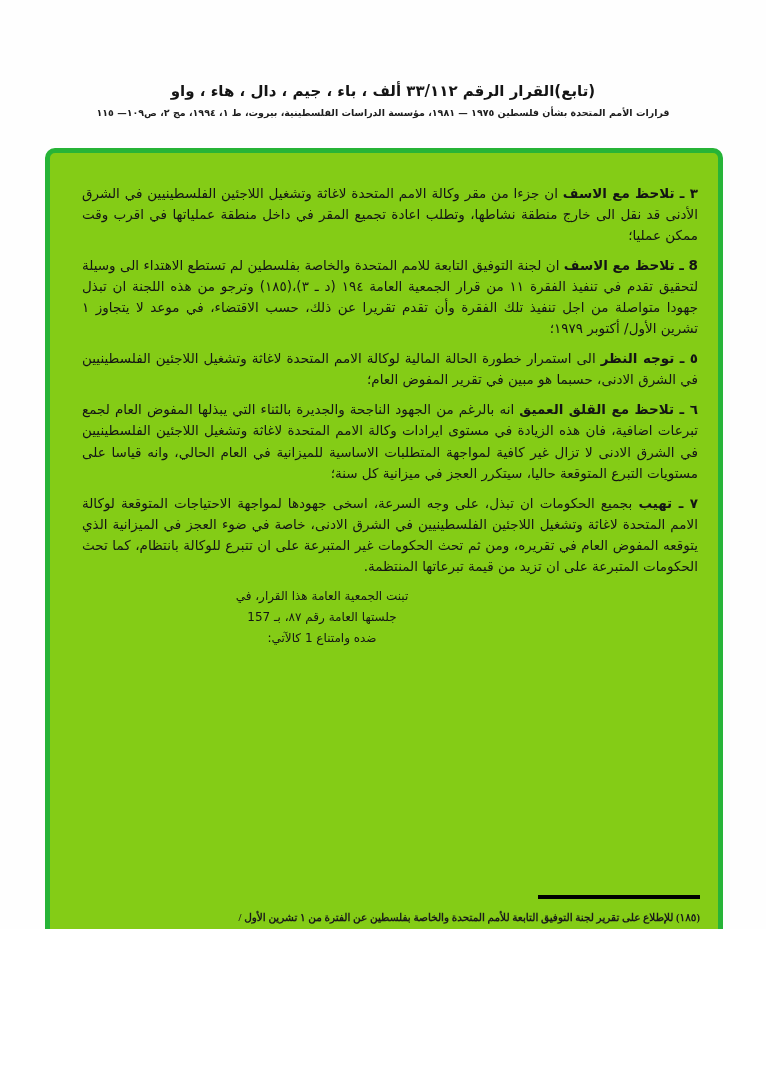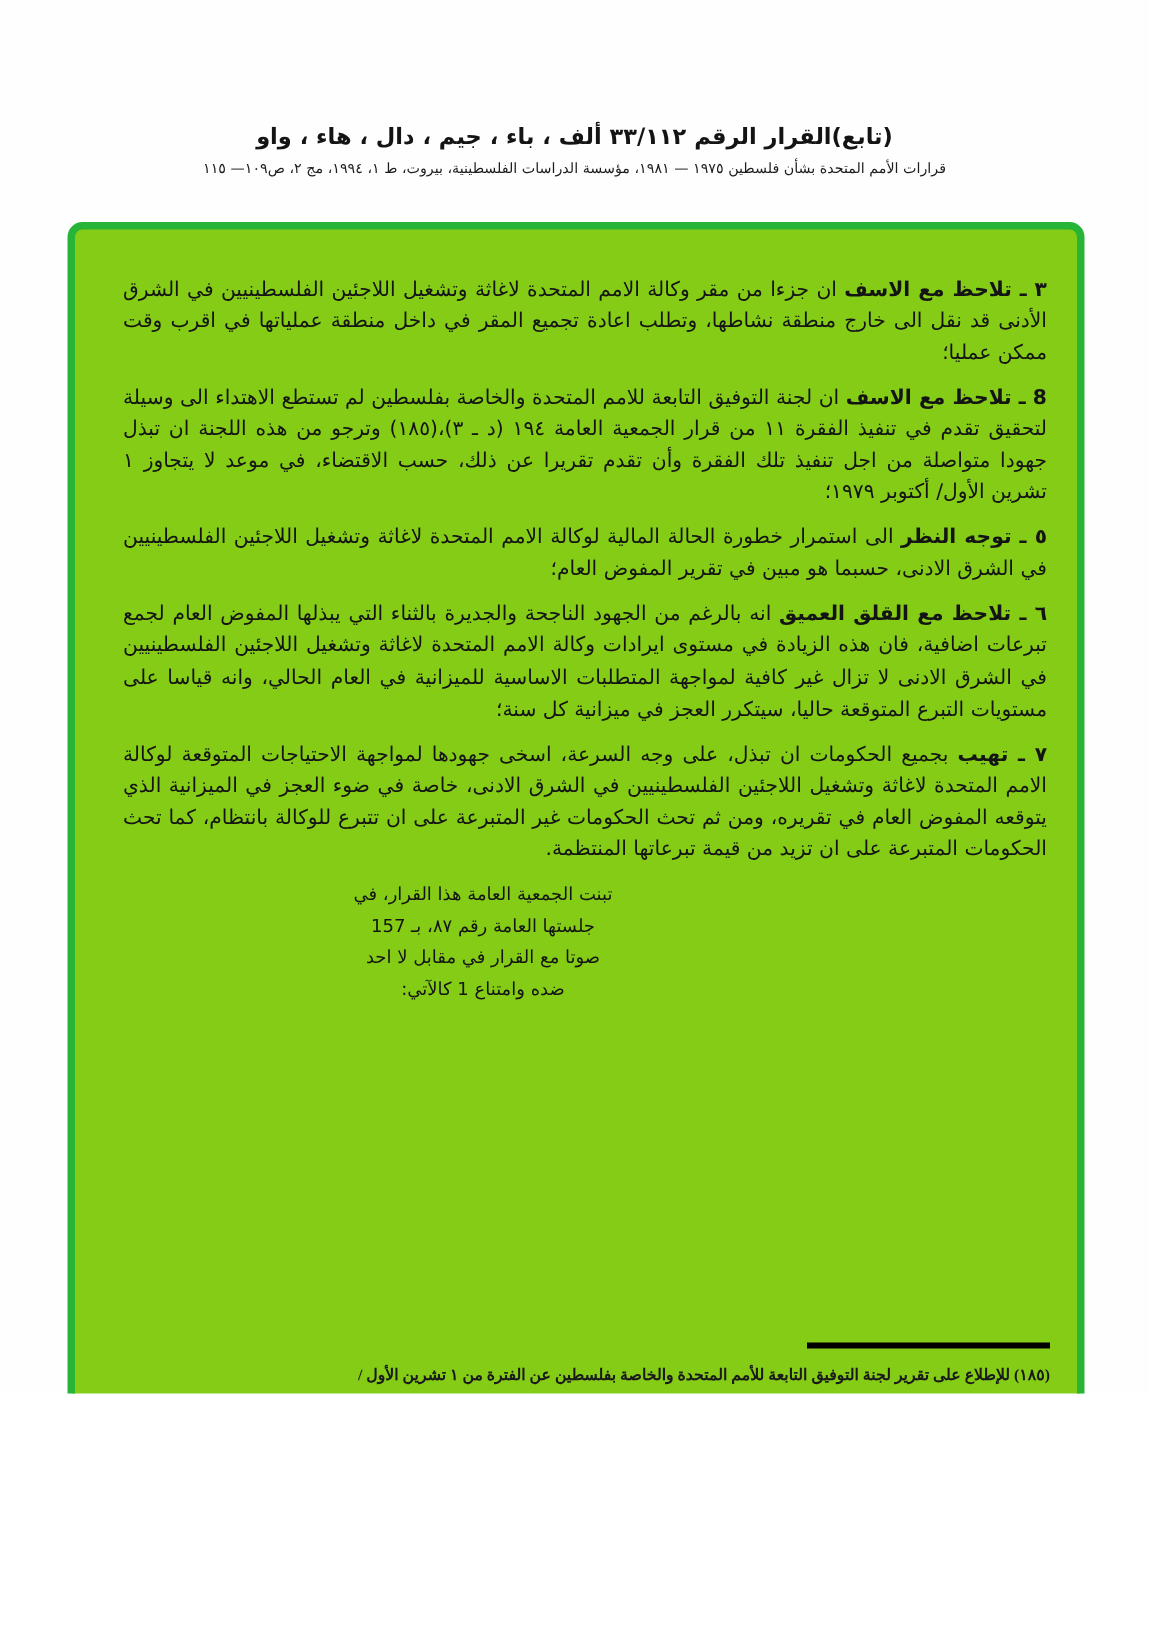--- a/index.html
+++ b/index.html
@@ -23,21 +23,21 @@
     direction: rtl;
   }
   .doc-title {
     font-size: 15px;
     font-weight: bold;
     letter-spacing: 0.2px;
   }
   .doc-source {
     margin-top: 7px;
     font-size: 9.5px;
-    font-weight: normal;
+    font-weight: bold;
     color: #1c1c1c;
   }
   .green-box {
     position: absolute;
     left: 45px; top: 148px;
     width: 678px; height: 820px;
     border: 5px solid #27b437;
     border-radius: 10px;
     background: #84cc16;
   }
@@ -103,21 +103,20 @@
 
       <p class="para"><span class="lead">٥ ـ توجه النظر</span><span> الى استمرار خطورة الحالة المالية لوكالة الامم المتحدة لاغاثة وتشغيل اللاجئين الفلسطينيين في الشرق الادنى، حسبما هو مبين في تقرير المفوض العام؛</span></p>
 
       <p class="para"><span class="lead">٦ ـ تلاحظ مع القلق العميق</span><span> انه بالرغم من الجهود الناجحة والجديرة بالثناء التي يبذلها المفوض العام لجمع تبرعات اضافية، فان هذه الزيادة في مستوى ايرادات وكالة الامم المتحدة لاغاثة وتشغيل اللاجئين الفلسطينيين في الشرق الادنى لا تزال غير كافية لمواجهة المتطلبات الاساسية للميزانية في العام الحالي، وانه قياسا على مستويات التبرع المتوقعة حاليا، سيتكرر العجز في ميزانية كل سنة؛</span></p>
 
       <p class="para"><span class="lead">٧ ـ تهيب</span><span> بجميع الحكومات ان تبذل، على وجه السرعة، اسخى جهودها لمواجهة الاحتياجات المتوقعة لوكالة الامم المتحدة لاغاثة وتشغيل اللاجئين الفلسطينيين في الشرق الادنى، خاصة في ضوء العجز في الميزانية الذي يتوقعه المفوض العام في تقريره، ومن ثم تحث الحكومات غير المتبرعة على ان تتبرع للوكالة بانتظام، كما تحث الحكومات المتبرعة على ان تزيد من قيمة تبرعاتها المنتظمة.</span></p>
 
       <div class="closing">
         <div>تبنت الجمعية العامة هذا القرار، في</div>
         <div>جلستها العامة رقم ٨٧، بـ 157</div>
-        <div>صوتا مع القرار في مقابل لا احد</div>
         <div>ضده وامتناع 1 كالآتي:</div>
       </div>
 
     </div>
 
     <div class="footnote-area">
       <div class="footnote-rule"></div>
       <div class="footnote">
         <div>(١٨٥) للإطلاع على تقرير لجنة التوفيق التابعة للأمم المتحدة والخاصة بفلسطين عن الفترة من ١ تشرين الأول /</div>
         <div>اكتوبر ١٩٧٧ إلى ٣٠ أيلول / سبتمبر ١٩٧٨، انظر A/33/276، الموثق.</div>

